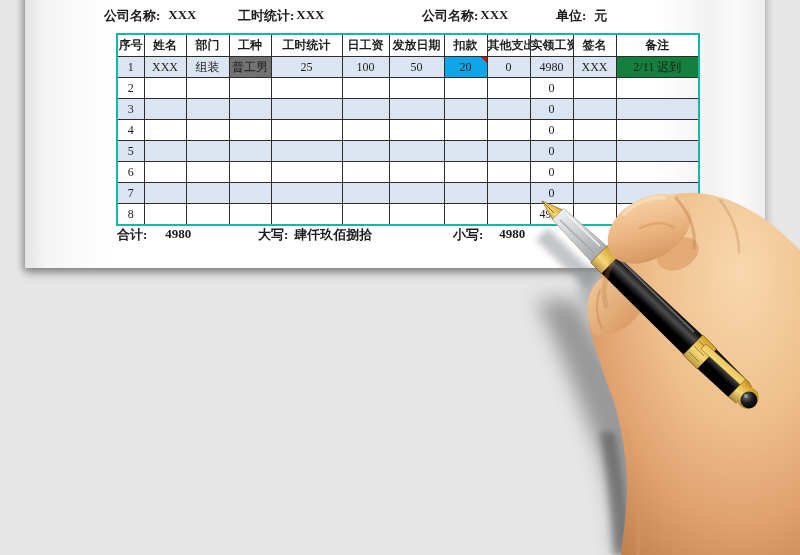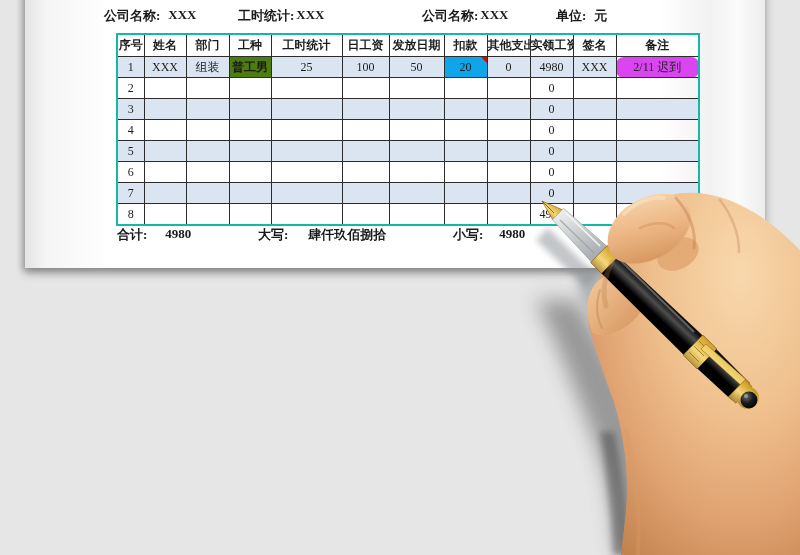--- a/index.html
+++ b/index.html
@@ -35,21 +35,21 @@
   table.payroll th{height:21px;font-weight:bold;background:#ffffff;}
   table.payroll td{height:20px;}
   tr.stripe td{background:#dbe5f1;}
   .comment-flag{
     position:absolute;right:0;top:0;width:0;height:0;
     border-top:6px solid #e80000;border-left:6px solid transparent;
   }
   
   .summary span.pair{position:absolute;top:226px;display:flex;font-weight:bold;font-size:13px;color:#1a1a1a;white-space:nowrap;}
   .pos-total{left:117px}.pos-caps{left:258px}.pos-small{left:453px}
-  .vgap18{margin-left:18px}.vgap14{margin-left:20px}.vgap16{margin-left:16px}
+  .vgap18{margin-left:18px}.vgap14{margin-left:6px}.vgap16{margin-left:16px}
   
   .hand-svg{position:absolute;left:0;top:0;width:800px;height:555px;pointer-events:none;}
 </style>
 </head>
 <body>
 
 <div class="stage">
 
   <div class="paper"></div>
 
@@ -101,29 +101,29 @@
           <th>实领工资</th>
           <th>签名</th>
           <th>备注</th>
         </tr>
       </thead>
     <tbody>
         <tr class="stripe">
           <td style="background: rgb(219, 229, 241);">1</td>
           <td style="background: rgb(219, 229, 241);">XXX</td>
           <td style="background: rgb(219, 229, 241);">组装</td>
-          <td style="background: #4d7c0f; font-weight: bold;">普工男</td>
+          <td style="background: #737373;">普工男</td>
           <td style="background: rgb(219, 229, 241);">25</td>
           <td style="background: rgb(219, 229, 241);">100</td>
           <td style="background: rgb(219, 229, 241);">50</td>
           <td style="background: #0ea5e9;">20<span class="comment-flag" style="border-top-color: rgb(232, 0, 0);"></span></td>
           <td style="background: rgb(219, 229, 241);">0</td>
           <td style="background: rgb(219, 229, 241);">4980</td>
           <td style="background: rgb(219, 229, 241);">XXX</td>
-          <td style="background: #d946ef; border-radius: 8px;">2/11 迟到</td>
+          <td style="background: #15803d;">2/11 迟到</td>
         </tr>
         <tr>
           <td>2</td>
           <td></td>
           <td></td>
           <td></td>
           <td></td>
           <td></td>
           <td></td>
           <td></td>

